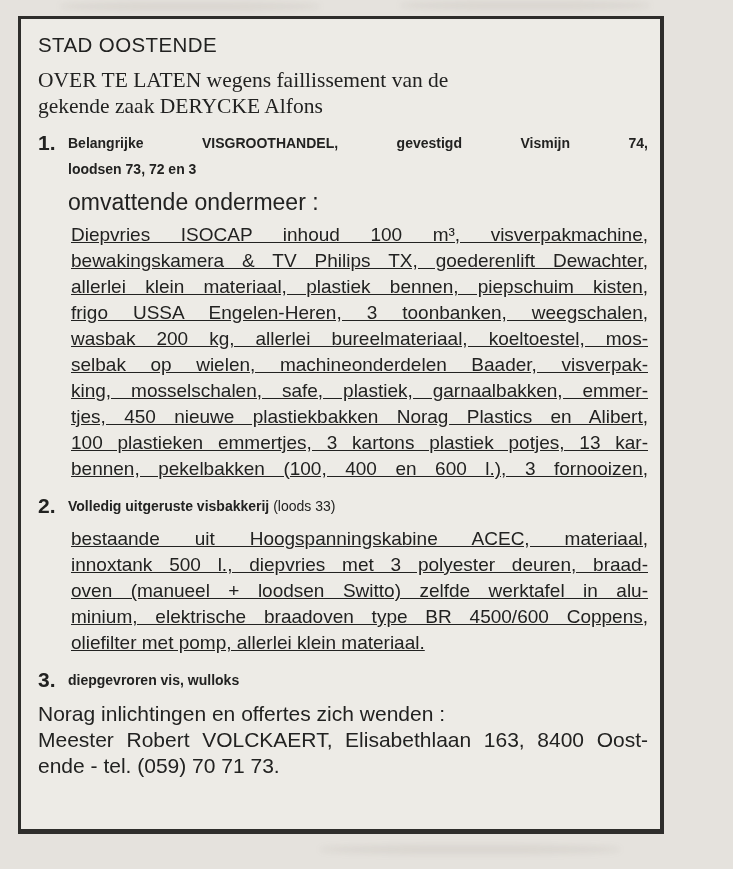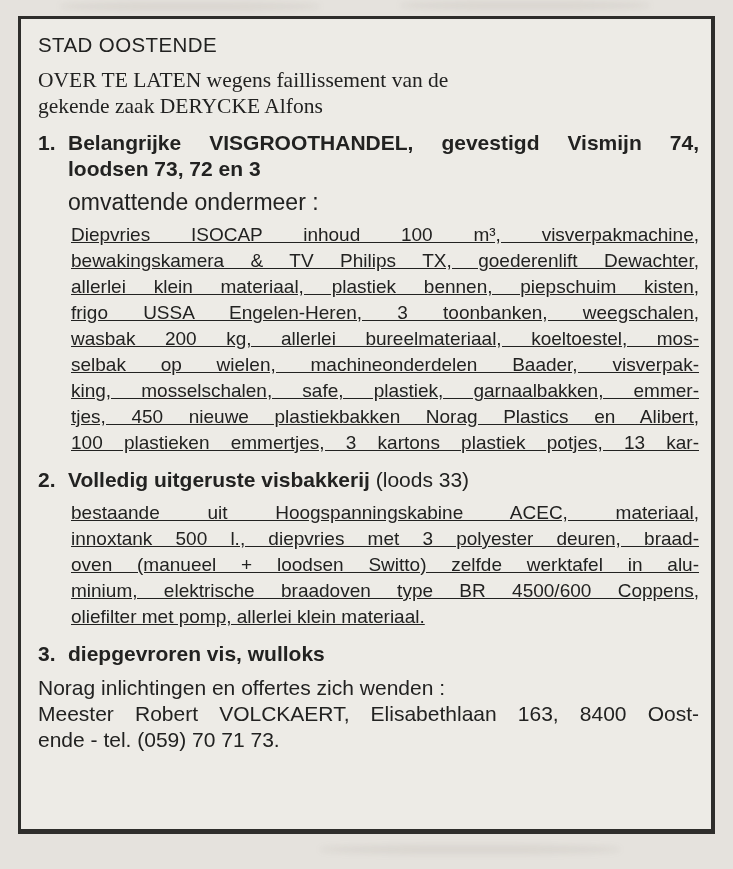--- a/index.html
+++ b/index.html
@@ -25,41 +25,41 @@
     border-radius:45%;
     pointer-events:none;
   }
   .sm1{left:60px;top:2px;width:260px;height:9px;}
   .sm2{left:400px;top:1px;width:250px;height:9px;}
   .sm3{left:100px;top:118px;width:420px;height:9px;opacity:.8;}
   .sm4{left:320px;top:845px;width:300px;height:9px;}
   .box{
     position:absolute;
     left:18px;top:16px;
-    width:697px;height:818px;
+    width:646px;height:818px;
     background:var(--paper-inner);
     border:3px solid var(--border);
     border-right-width:4px;
     border-bottom-width:5px;
     padding:10px 12px 0 17px;
   }
   .city{
     font-size:20.5px;
     line-height:26px;
     letter-spacing:.4px;
     margin:3px 0 9px;
   }
   .intro .tline{font-size:21.5px;line-height:26px;font-family:Liberation Serif, serif;}
   .item{display:flex;margin-top:11px;}
   .num{
     flex:none;width:30px;
     font-weight:bold;font-size:21px;line-height:26px;
   }
   .content{flex:1;min-width:0;}
-  .title .tline{font-weight:bold;font-size:21px;line-height:26px;}
+  .title .tline{font-weight:bold;font-size:14px;line-height:26px;}
   .title-reg{font-weight:normal;}
   .subtitle{margin-top:7px;font-size:23px;line-height:26px;}
   .bodytext{margin-top:7px;padding-left:3px;}
   .bodytext .tline{font-size:19px;line-height:26px;text-decoration:underline;}
   .contact{margin-top:8px;}
   .contact .tline,.contact-lead{font-size:21px;line-height:26px;}
   .tline.just{
     text-align:justify;
     text-align-last:justify;
     text-justify:inter-word;
@@ -95,20 +95,21 @@
         <div class="bodytext">
             <div class="tline just">Diepvries ISOCAP inhoud 100 m³, visverpakmachine,</div>
             <div class="tline just">bewakingskamera &amp; TV Philips TX, goederenlift Dewachter,</div>
             <div class="tline just">allerlei klein materiaal, plastiek bennen, piepschuim kisten,</div>
             <div class="tline just">frigo USSA Engelen-Heren, 3 toonbanken, weegschalen,</div>
             <div class="tline just">wasbak 200 kg, allerlei bureelmateriaal, koeltoestel, mos-</div>
             <div class="tline just">selbak op wielen, machineonderdelen Baader, visverpak-</div>
             <div class="tline just">king, mosselschalen, safe, plastiek, garnaalbakken, emmer-</div>
             <div class="tline just">tjes, 450 nieuwe plastiekbakken Norag Plastics en Alibert,</div>
             <div class="tline just">100 plastieken emmertjes, 3 kartons plastiek potjes, 13 kar-</div>
+            <div class="tline just">bennen, pekelbakken (100, 400 en 600 l.), 3 fornooizen,</div>
           </div>
       </div>
     </div>
 
     <div class="item">
       <div class="num">2.</div>
       <div class="content">
         <div class="title">
           <div class="tline"><span>Volledig uitgeruste visbakkerij</span> <span class="title-reg">(loods 33)</span></div>
         </div>

